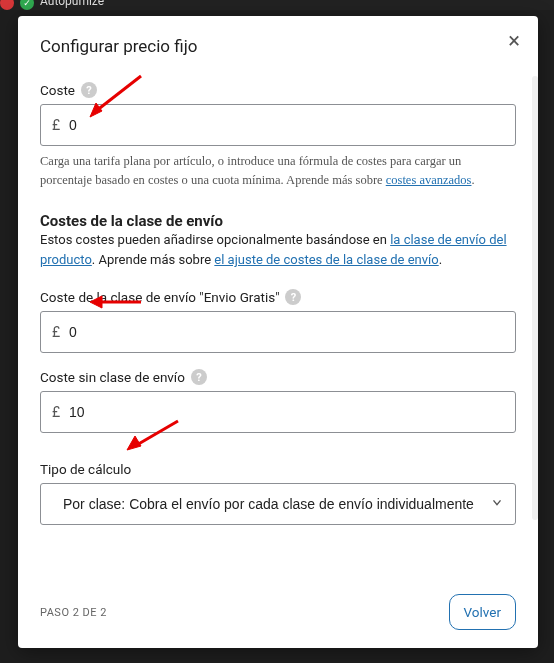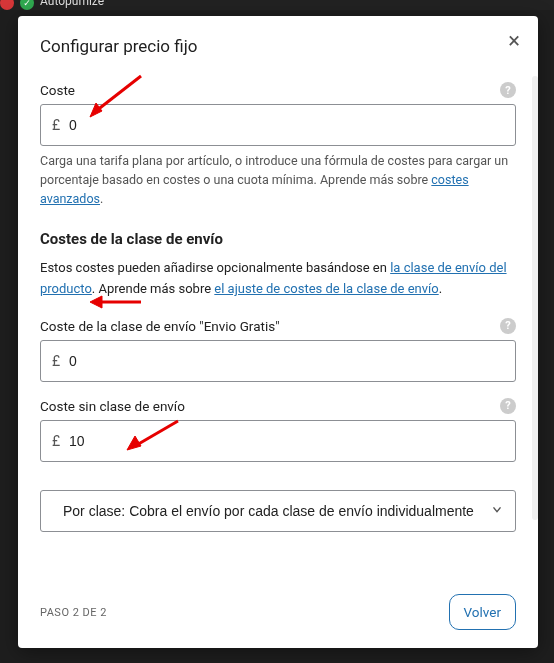--- a/index.html
+++ b/index.html
@@ -8,32 +8,32 @@
   .topstrip { position: absolute; top: 0; left: 0; width: 554px; height: 10px; background: #222; }
   .topstrip .red { position: absolute; left: 0; top: -4px; width: 14px; height: 14px; border-radius: 50%; background: #d63638; }
   .topstrip .green { position: absolute; left: 20px; top: -4px; width: 14px; height: 14px; border-radius: 50%; background: #2fa84f; display:flex; align-items:center; justify-content:center; color:#fff; font-size:9px; }
   .topstrip .txt { position:absolute; left:40px; top:-6px; color:#ddd; font-size:12px; white-space:nowrap; }
 
   .modal { position: absolute; left: 18px; top: 16px; width: 520px; height: 632px; background: #fff; border-radius: 4px; box-shadow: 0 4px 20px rgba(0,0,0,0.4); display:flex; flex-direction:column; }
   .modal-close { position: absolute; top: 14px; right: 18px; font-size: 22px; color: #555; cursor: pointer; line-height:1; }
   .modal-body { flex: 1; overflow-y: auto; padding: 20px 22px 10px 22px; position: relative; }
   .modal h1 { font-size: 17px; font-weight: 400; color: #1e1e1e; margin-bottom: 26px; }
   .field { margin-bottom: 16px; }
-  .label-row { display:flex; align-items:center; margin-bottom:6px;justify-content:space-between; }
+  .label-row { display:flex; align-items:center; gap:6px; margin-bottom:6px; }
   .label-row label { font-size: 13.5px; color: #222; }
   .help { width: 16px; height: 16px; border-radius: 50%; background: #ccc; color: #fff; font-size: 11px; font-weight: bold; display:inline-flex; align-items:center; justify-content:center; }
   .input-wrap { position: relative; }
   .currency { position:absolute; left:12px; top:50%; transform:translateY(-50%); color:#555; font-size:14px; pointer-events:none; }
   input.text, select.text { width:100%; height:42px; border:1px solid #8c8f94; border-radius:3px; padding:0 12px 0 28px; font-size:14px; color:#222; background:#fff; }
   select.text { padding-left:22px; appearance:none; }
   .select-wrap { position:relative; }
   .select-chevron { position:absolute; right:12px; top:50%; transform:translateY(-50%); pointer-events:none; color:#555; }
-  .hint { font-size: 12.5px; color: #555; line-height:1.5; margin-top:6px; }
+  .hint { font-size: 12.5px; color: #555; line-height:1.5; margin-top:6px;font-family:Liberation Serif, serif; }
   .hint a, .sect-desc a { color: #2271b1; text-decoration: underline; }
-  h2.sect { font-size: 15px; font-weight: 700; color: #222; margin-top: 22px; margin-bottom: 10px; }
+  h2.sect { font-size: 15px; font-weight: 700; color: #222; margin-top: 22px; }
   .sect-desc { font-size: 13px; color: #222; line-height:1.6; margin-bottom: 18px; }
   .modal-footer { border-top: none; padding: 14px 22px 18px 22px; display:flex; align-items:center; justify-content:space-between; }
   .step { font-size: 11px; letter-spacing: 0.5px; color: #666; }
   .footer-btns { display:flex; gap:10px; }
   button { font-size: 13.5px; height: 36px; padding: 0 14px; border-radius: 10px; cursor: pointer; font-family: inherit; }
   .btn-secondary { background: #fff; color: #2271b1; border: 1px solid #2271b1; }
   .btn-primary { background: #2271b1; color: #fff; border: 1px solid #2271b1; }
 
   
   .arrow { position:absolute; pointer-events:none; }
@@ -93,20 +93,23 @@
           <label>Coste sin clase de envío</label>
           <span class="help">?</span>
         </div>
         <div class="input-wrap">
           <span class="currency">£</span>
           <input class="text" type="text" value="10" style="">
         </div>
       </div>
 
       <div class="field" style="margin-top:28px">
+        <div class="label-row">
+          <label>Tipo de cálculo</label>
+        </div>
         <div class="select-wrap">
           <select class="text">
             <option>Por clase: Cobra el envío por cada clase de envío individualmente</option>
           </select>
           <span class="select-chevron">
             <svg width="14" height="14" viewBox="0 0 20 20">
                 <path d="M5 7l5 6 5-6" fill="none" stroke="#555" stroke-width="2"></path>
               </svg>
           </span>
         </div>

